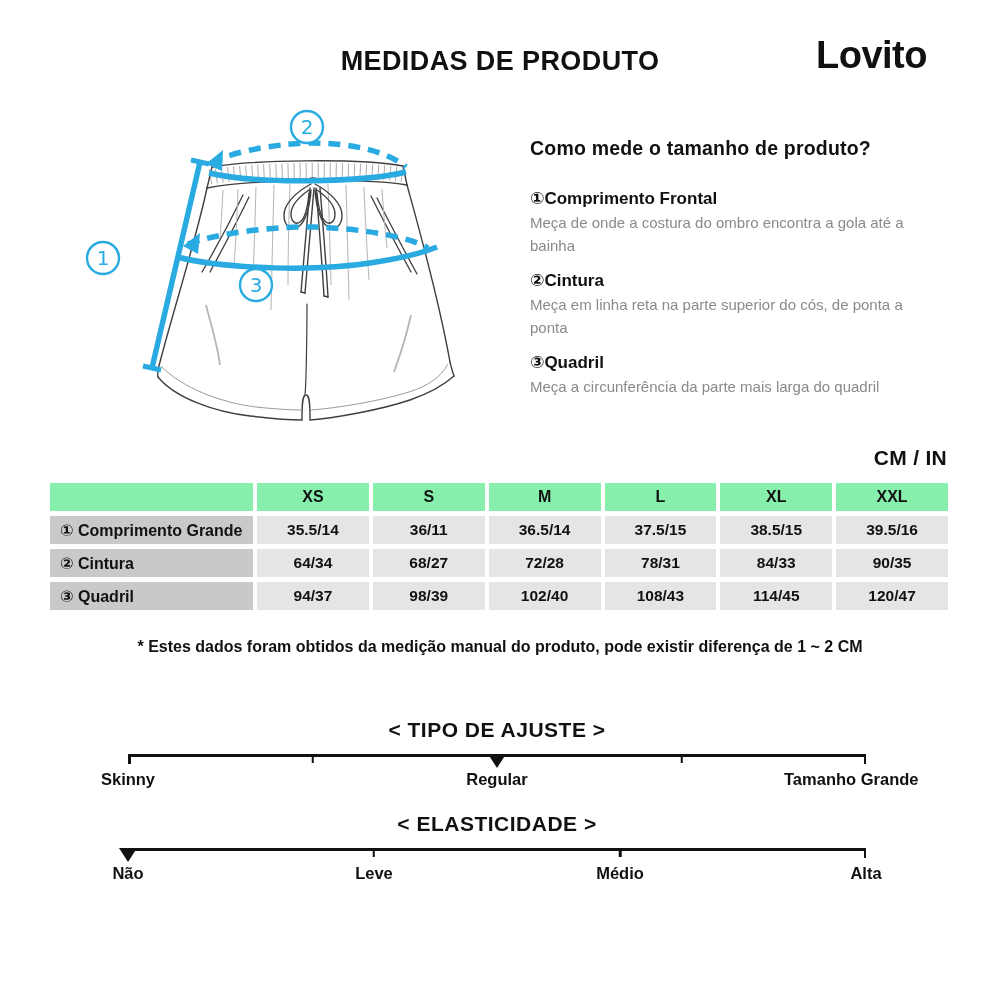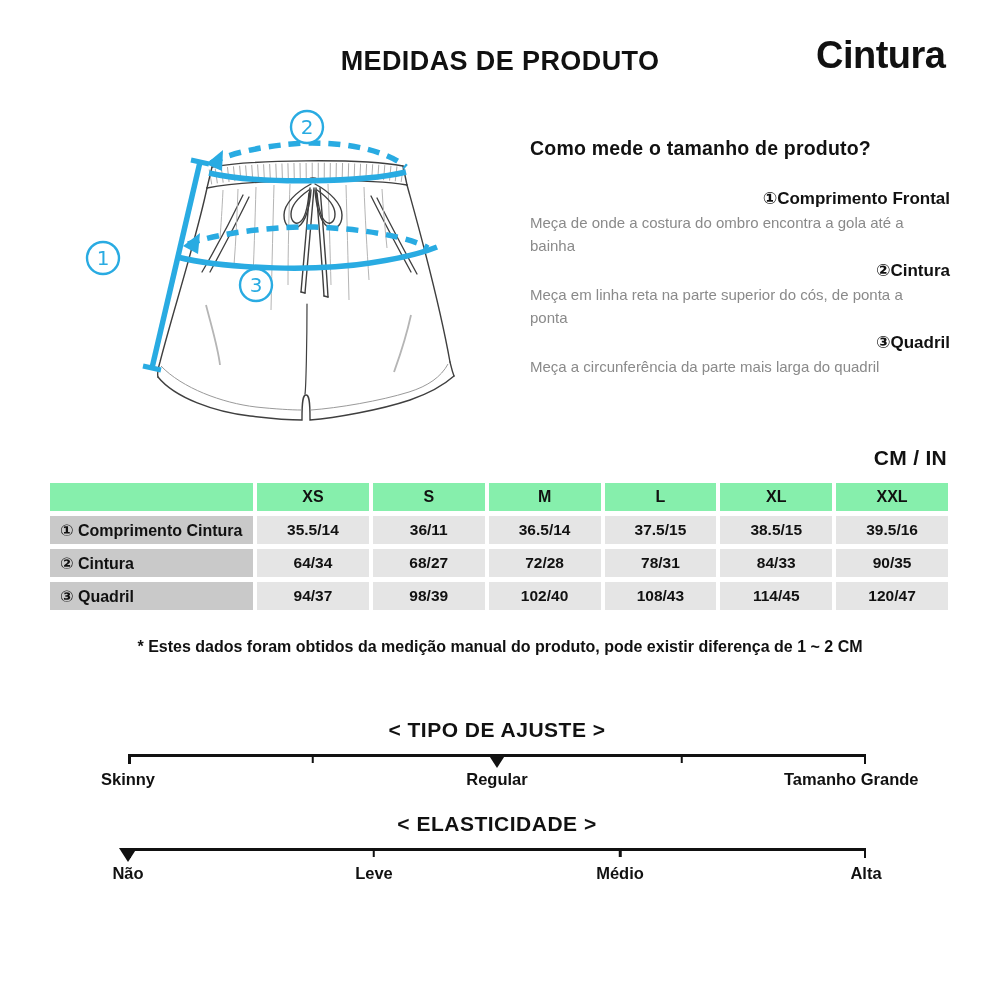--- a/index.html
+++ b/index.html
@@ -12,21 +12,21 @@
     font-size:27px; font-weight:800; letter-spacing:.4px; white-space:nowrap; }
   .brand-logo { position:absolute; top:34px; left:816px; font-size:38px; font-weight:800;
     letter-spacing:-.5px; }
 
   
   .figure-wrap { position:absolute; top:100px; left:60px; width:440px; height:340px; }
 
   
   .guide { position:absolute; top:137px; left:530px; width:420px; }
   .guide h2 { font-size:19.5px; font-weight:800; letter-spacing:.2px; margin-bottom:26px; }
-  .guide .g-label { font-size:17px; font-weight:700; line-height:25px; margin-top:1px;text-align:right; }
+  .guide .g-label { font-size:17px; font-weight:700; line-height:25px; margin-top:11px; }
   .guide .g-desc { font-size:15px; color:#8a8a8a; line-height:23px; width:378px; }
 
   
   .unit-label { position:absolute; top:446px; left:0; width:947px; text-align:right;
     font-size:21px; font-weight:700; letter-spacing:.3px; }
   .size-table { position:absolute; top:483px; left:50px; width:898px;
     display:grid; grid-template-columns:203px repeat(6,1fr); gap:5px 4px; }
   .size-table .cell { height:28px; display:flex; align-items:center; justify-content:center;
     font-size:15.5px; font-weight:700; }
   .size-table .head { background:#86efac; font-size:16px; }
@@ -52,21 +52,21 @@
   .scale-labels { position:absolute; left:0; top:52px; width:738px; height:24px; }
   .scale-labels .slabel { position:absolute; transform:translateX(-50%);
     font-size:16.5px; font-weight:700; white-space:nowrap; }
 </style>
 </head>
 <body>
 
 <div id="canvas">
 
   <div class="page-title">MEDIDAS DE PRODUTO</div>
-  <div class="brand-logo">Cintura</div>
+  <div class="brand-logo">Lovito</div>
 
   <div class="figure-wrap">
     <svg viewBox="0 0 440 340" width="440" height="340">
 
       <g fill="none" stroke="#3f3f3f" stroke-width="1.4" stroke-linecap="round">
 
         <path d="M152,67 C190,60 300,58 343,66"></path>
         <path d="M147,88 C195,79 305,78 347,85"></path>
         <path d="M152,67 L147,88"></path>
         <path d="M343,66 L347,85"></path>
@@ -161,21 +161,21 @@
 
   <div class="size-table">
     <div class="cell head"></div>
     <div class="cell head">XS</div>
     <div class="cell head">S</div>
     <div class="cell head">M</div>
     <div class="cell head">L</div>
     <div class="cell head">XL</div>
     <div class="cell head">XXL</div>
 
-    <div class="cell rowlabel">① Comprimento Cintura</div>
+    <div class="cell rowlabel">① Comprimento Grande</div>
     <div class="cell val">35.5/14</div>
     <div class="cell val">36/11</div>
     <div class="cell val">36.5/14</div>
     <div class="cell val">37.5/15</div>
     <div class="cell val">38.5/15</div>
     <div class="cell val">39.5/16</div>
 
     <div class="cell rowlabel">② Cintura</div>
     <div class="cell val">64/34</div>
     <div class="cell val">68/27</div>

